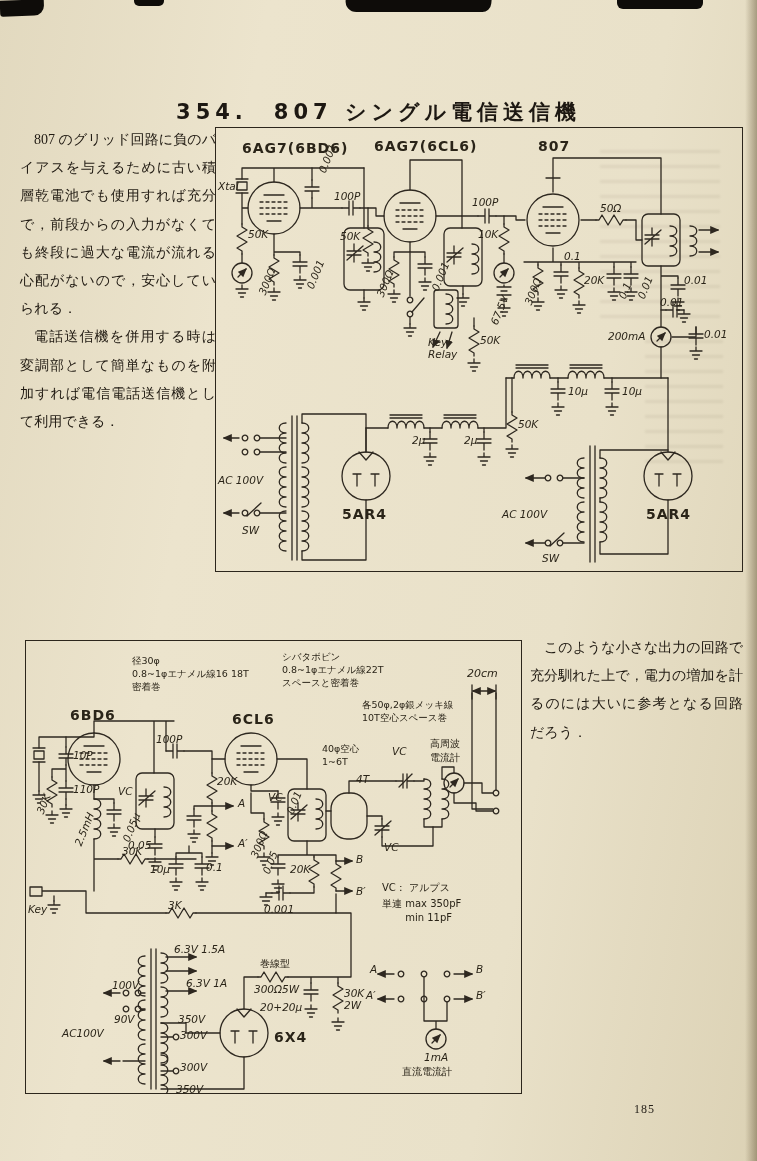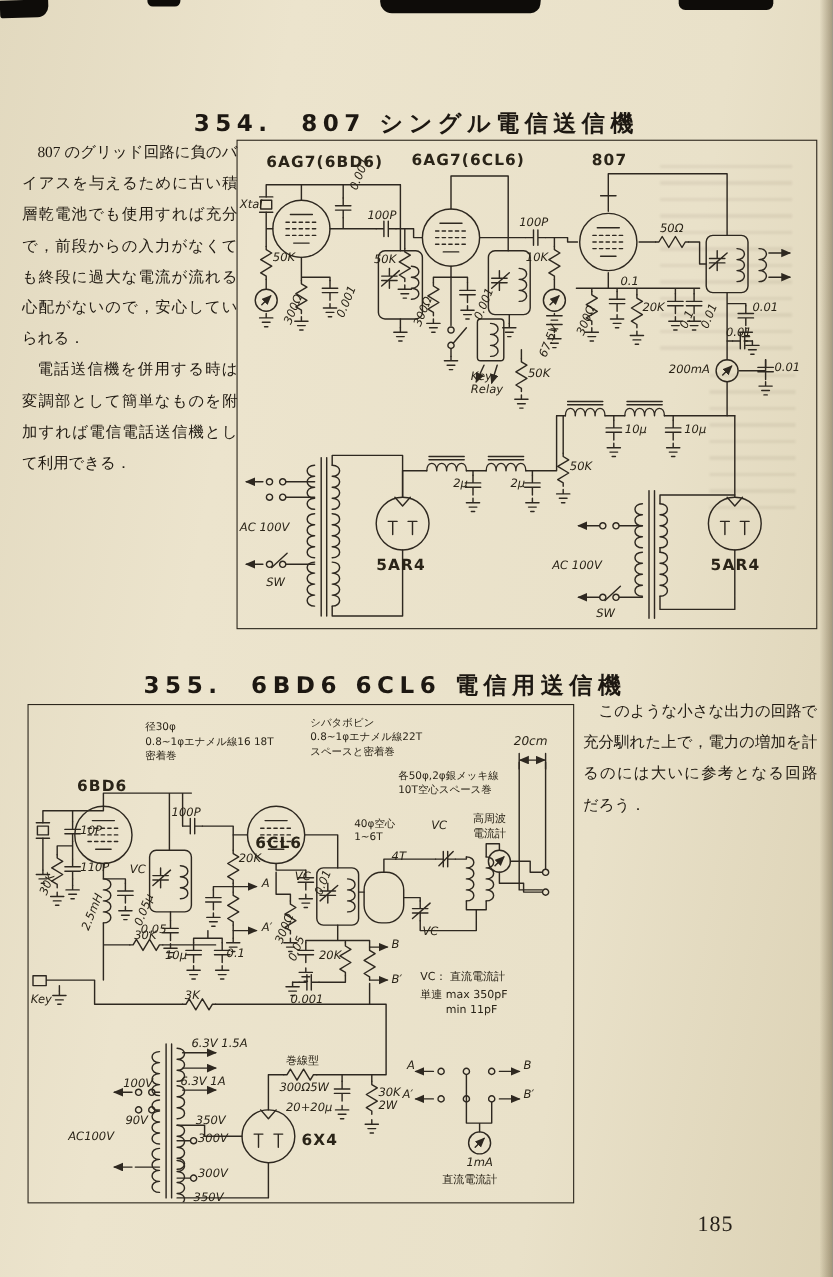--- a/index.html
+++ b/index.html
@@ -23,21 +23,21 @@
   .col p{margin:0;text-indent:1em;}
   .sch{position:absolute;border:1.7px solid #2c261c;}
   .sch svg{position:absolute;left:0;top:0;}
   .sch svg *{stroke:#2e2820;stroke-width:1.3;fill:none;stroke-linecap:round;stroke-linejoin:round;}
   .lbl{position:absolute;font:italic 10.5px "DejaVu Sans",sans-serif;color:#2a2418;
         white-space:pre-line;line-height:1.18;transform-origin:0 0;}
   .lbl.big{font:700 14px "DejaVu Sans",sans-serif;font-style:normal;letter-spacing:1px;}
   .lbl.jp{font:10px "DejaVu Sans",sans-serif;font-style:normal;}
   .lbl.note{font:9.5px "DejaVu Sans",sans-serif;font-style:normal;}
   .lbl.dim{font:italic 11px "DejaVu Sans",sans-serif;}
-  .pagenum{position:absolute;left:634px;top:1102px;font-size:20px;letter-spacing:1px;color:#26211a;}
+  .pagenum{position:absolute;left:634px;top:1102px;font-size:12px;letter-spacing:1px;color:#26211a;}
 </style>
 </head>
 <body>
 
 <div class="page">
 
   <div class="smudge s1"></div>
   <div class="smudge s2"></div>
   <div class="smudge s3"></div>
   <div class="smudge s4"></div>
@@ -298,21 +298,20 @@
         <span class="lbl" style="left: 302px; top: 290px;">50K</span>
         <span class="lbl" style="left: 2px; top: 346px;">AC 100V</span>
         <span class="lbl" style="left: 26px; top: 396px;">SW</span>
         <span class="lbl big" style="left: 126px; top: 378px;">5AR4</span>
         <span class="lbl" style="left: 286px; top: 380px;">AC 100V</span>
         <span class="lbl" style="left: 326px; top: 424px;">SW</span>
         <span class="lbl big" style="left: 430px; top: 378px;">5AR4</span>
       </div>
   </div>
 
-  <h2 class="title t2" style="top:592px">355.　6BD6 6CL6 電信用送信機</h2>
 
   <div class="sch" style="left:25px;top:640px;width:495px;height:452px">
     <svg width="495" height="452" viewBox="0 0 495 452">
 
       <use href="#xtl" transform="translate(13,114)"></use>
       <path d="M13,96 V107 M13,121 V134 M13,96 H56 M56,96 H68 V92 M13,134 V150"></path>
       <use href="#gnd" transform="translate(13,150)"></use>
       <path d="M40,96 V106 M40,124 V140 M40,158 V164 M26,128 H40 M26,128 V136"></path>
       <use href="#cv" transform="translate(40,106)"></use>
         <use href="#cv" transform="translate(40,140)"></use>
@@ -449,21 +448,21 @@
         <span class="lbl note" style="left: 106px; top: 14px;">径30φ
 0.8~1φエナメル線16 18T
 密着巻</span>
         <span class="lbl note" style="left: 256px; top: 10px;">シバタボビン
 0.8~1φエナメル線22T
 スペースと密着巻</span>
         <span class="lbl note" style="left: 336px; top: 58px;">各50φ,2φ銀メッキ線
 10T空心スペース巻</span>
         <span class="lbl dim" style="left: 441px; top: 26px;">20cm</span>
         <span class="lbl big" style="left: 44px; top: 66px;">6BD6</span>
-        <span class="lbl big" style="left: 206px; top: 70px; margin-top: 48px;">6CL6</span>
+        <span class="lbl big" style="left: 206px; top: 70px;">6CL6</span>
         <span class="lbl note" style="left: 296px; top: 102px;">40φ空心
 1~6T</span>
         <span class="lbl jp" style="left: 404px; top: 96px;">高周波
 電流計</span>
         <span class="lbl" style="left: 330px; top: 132px;">4T</span>
         <span class="lbl" style="left: 366px; top: 104px;">VC</span>
         <span class="lbl" style="left: 8px; top: 170px; transform: rotate(-68deg);">30K</span>
         <span class="lbl" style="left: 47px; top: 108px;">10P</span>
         <span class="lbl" style="left: 47px; top: 142px;">110P</span>
         <span class="lbl" style="left: 92px; top: 144px;">VC</span>
@@ -479,30 +478,30 @@
         <span class="lbl" style="left: 222px; top: 214px; transform: rotate(-68deg);">300Ω</span>
         <span class="lbl" style="left: 242px; top: 150px;">VC</span>
         <span class="lbl" style="left: 234px; top: 230px; transform: rotate(-68deg);">0.05</span>
         <span class="lbl" style="left: 358px; top: 200px;">VC</span>
         <span class="lbl" style="left: 180px; top: 220px;">0.1</span>
         <span class="lbl" style="left: 124px; top: 222px;">10μ</span>
         <span class="lbl" style="left: 264px; top: 222px;">20K</span>
         <span class="lbl" style="left: 238px; top: 262px;">0.001</span>
         <span class="lbl" style="left: 330px; top: 212px;">B</span>
         <span class="lbl" style="left: 330px; top: 244px;">B′</span>
-        <span class="lbl jp" style="left: 356px; top: 240px;">VC： 直流電流計</span>
+        <span class="lbl jp" style="left: 356px; top: 240px;">VC： アルプス</span>
         <span class="lbl jp" style="left: 356px; top: 256px;">単連 max 350pF
 　　 min 11pF</span>
         <span class="lbl" style="left: 142px; top: 258px;">3K</span>
         <span class="lbl" style="left: 2px; top: 262px;">Key</span>
         <span class="lbl" style="left: 86px; top: 338px;">100V</span>
         <span class="lbl" style="left: 88px; top: 372px;">90V</span>
         <span class="lbl" style="left: 36px; top: 386px;">AC100V</span>
         <span class="lbl" style="left: 148px; top: 302px;">6.3V 1.5A</span>
-        <span class="lbl" style="left: 138px; top: 336px; text-align: center;">6.3V 1A</span>
+        <span class="lbl" style="left: 160px; top: 336px; text-align: center;">6.3V 1A</span>
         <span class="lbl jp" style="left: 234px; top: 316px;">巻線型</span>
         <span class="lbl" style="left: 228px; top: 342px;">300Ω5W</span>
         <span class="lbl" style="left: 234px; top: 360px;">20+20μ</span>
         <span class="lbl" style="left: 318px; top: 346px;">30K
 2W</span>
         <span class="lbl big" style="left: 248px; top: 388px;">6X4</span>
         <span class="lbl" style="left: 152px; top: 372px;">350V</span>
         <span class="lbl" style="left: 154px; top: 388px;">300V</span>
         <span class="lbl" style="left: 154px; top: 420px;">300V</span>
         <span class="lbl" style="left: 150px; top: 442px;">350V</span>

